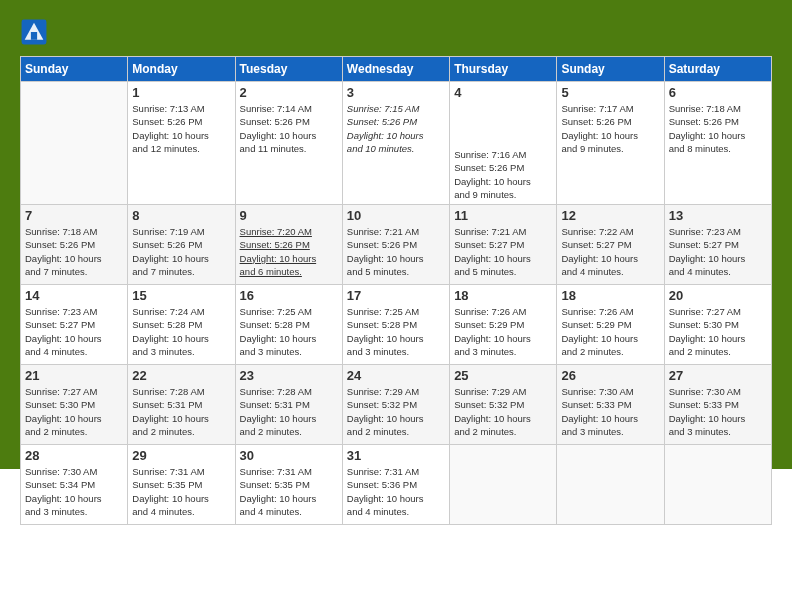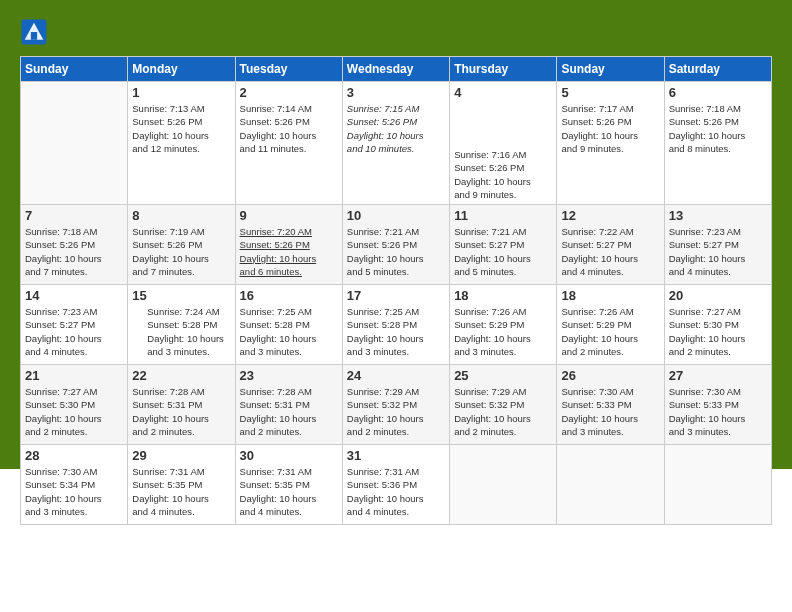--- a/index.html
+++ b/index.html
@@ -232,21 +232,21 @@
         <tr>
           <td>
             <span class="day-number">14</span>
             <div class="day-info" style="white-space: pre-line;">Sunrise: 7:23 AM
 Sunset: 5:27 PM
 Daylight: 10 hours
 and 4 minutes.</div>
           </td>
           <td>
             <span class="day-number">15</span>
-            <div class="day-info" style="white-space: pre-line; margin-left: 15px;">Sunrise: 7:24 AM
+            <div class="day-info" style="white-space: pre-line;">Sunrise: 7:24 AM
 Sunset: 5:28 PM
 Daylight: 10 hours
 and 3 minutes.</div>
           </td>
           <td>
             <span class="day-number">16</span>
             <div class="day-info" style="white-space: pre-line;">Sunrise: 7:25 AM
 Sunset: 5:28 PM
 Daylight: 10 hours
 and 3 minutes.</div>

